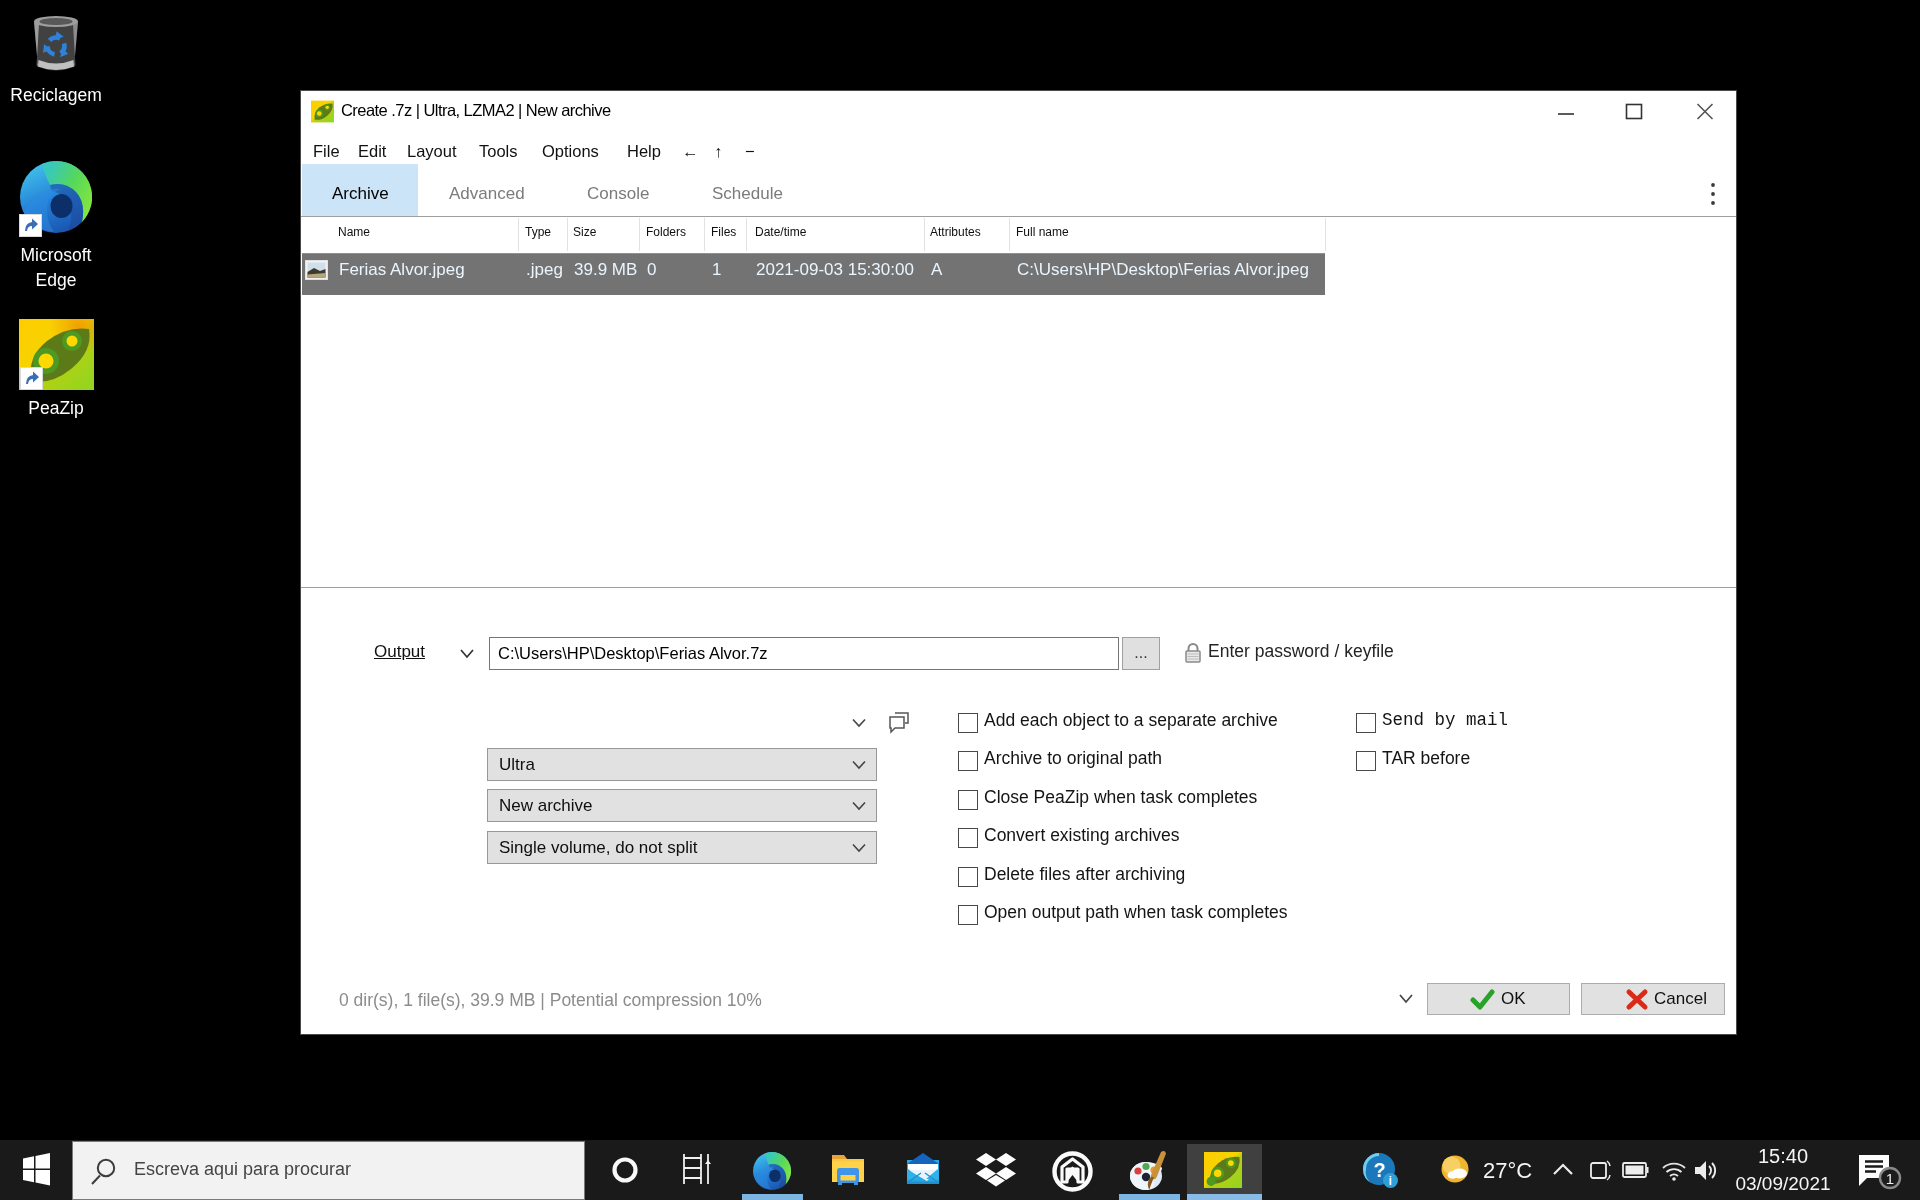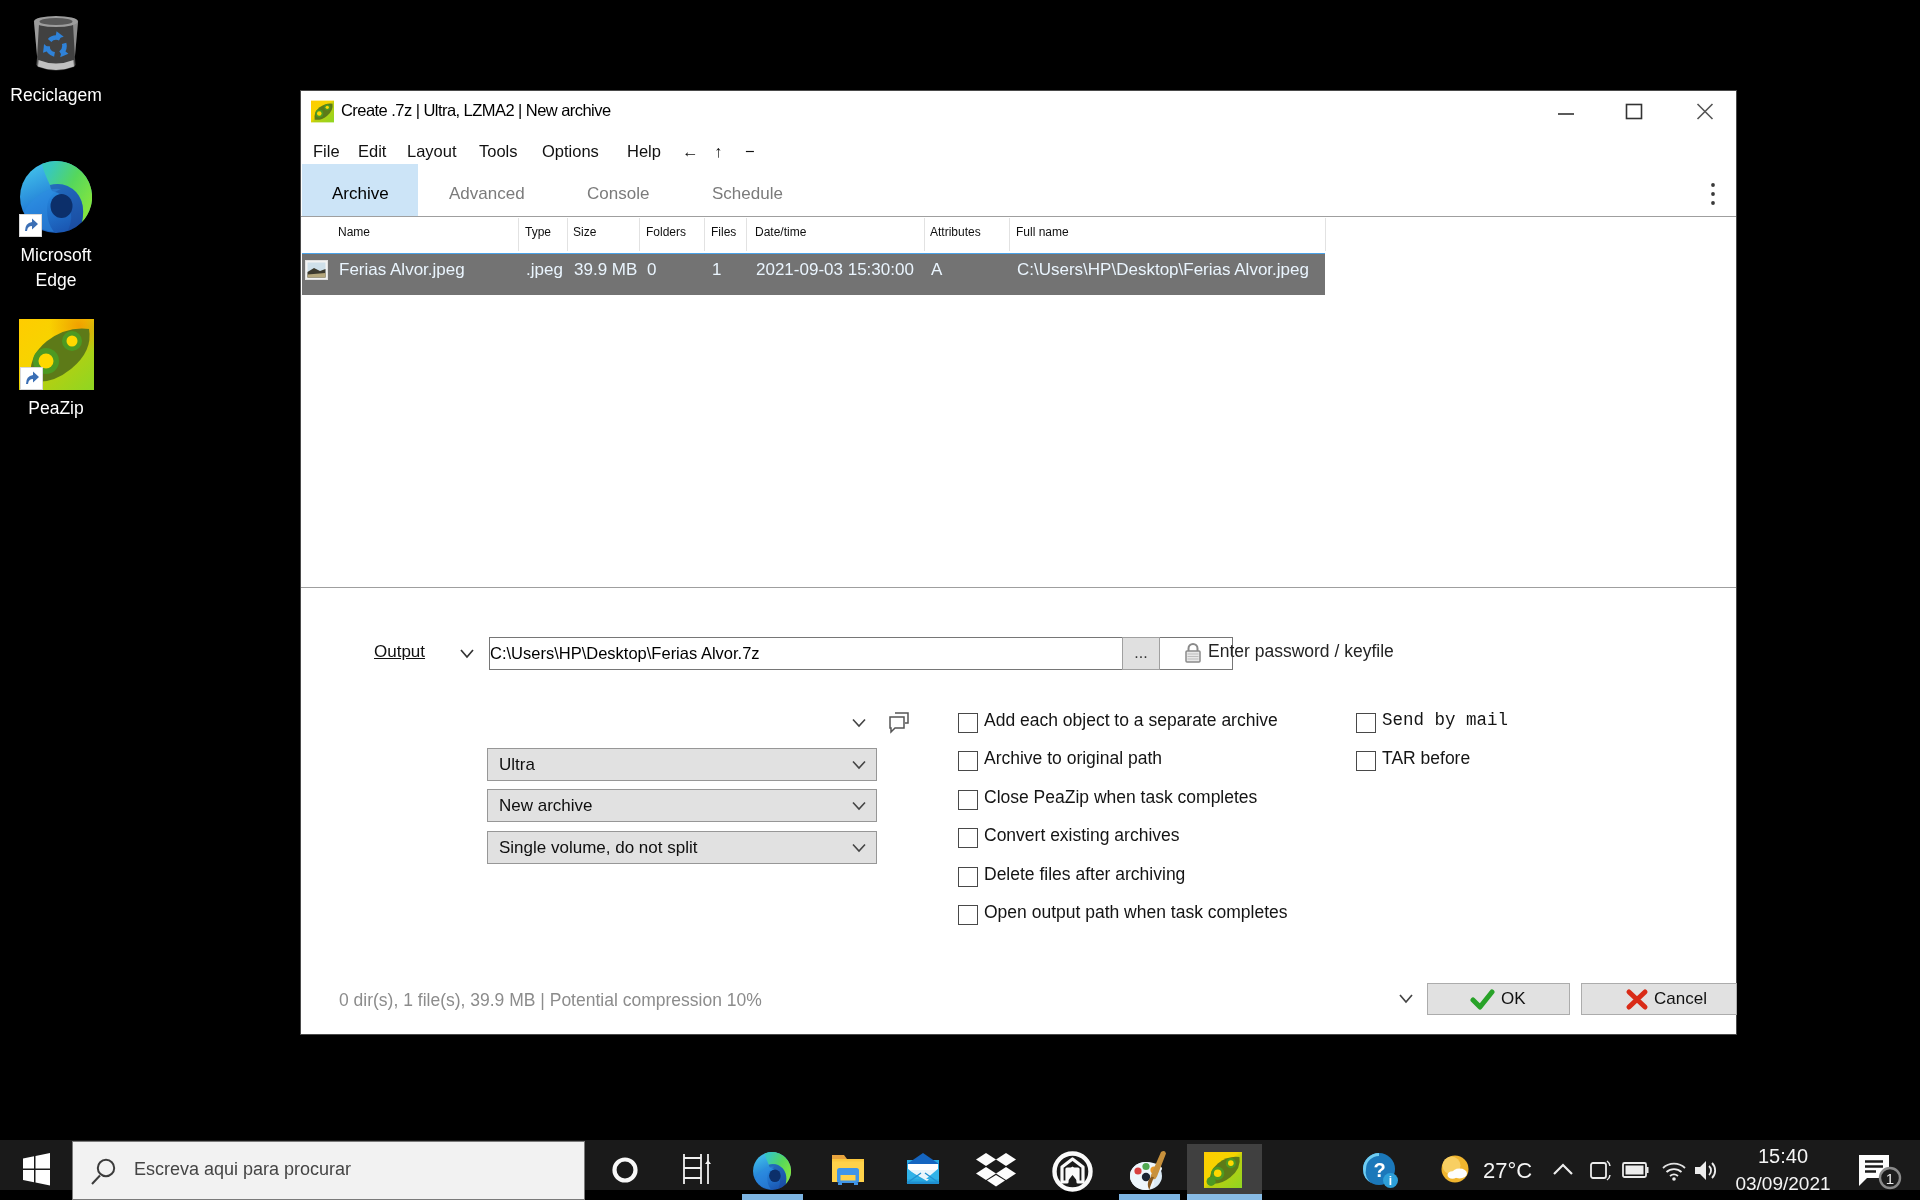--- a/index.html
+++ b/index.html
@@ -181,21 +181,21 @@
     <div class="rowtxt" style="left:629px;">A</div>
     <div class="rowtxt" style="left:715px;">C:\Users\HP\Desktop\Ferias Alvor.jpeg</div>
   </div>
 
   <div class="abs" style="left:0; top:496px; width:100%; height:1px; background:#9f9f9f;"></div>
 
   <div class="abs" style="left:73px; top:551px; font-size:17px; color:#111;text-decoration:underline;">Output</div>
   <svg class="chev" style="left:158px; top:557px;" width="16" height="12" viewBox="0 0 16 12">
       <path d="M2 2 L8 9 L14 2" fill="none" stroke="#333" stroke-width="1.7"></path>
     </svg>
-  <div class="abs" style="left:188px; top:546px; width:744px; height:33px; background:#fff; border:1px solid #767676; font-size:16.5px; color:#000; line-height:31px; padding-left:0;">C:\Users\HP\Desktop\Ferias Alvor.7z</div>
+  <div class="abs" style="left:188px; top:546px; width:630px; height:33px; background:#fff; border:1px solid #767676; font-size:16.5px; color:#000; line-height:31px; padding-left:8px;">C:\Users\HP\Desktop\Ferias Alvor.7z</div>
   <div class="abs" style="left:821px; top:546px; width:38px; height:33px; background:#e0e0e0; border:1px solid #a0a0a0; font-size:16px; color:#333; text-align:center; line-height:29px;">...</div>
   <svg class="abs" style="left:882px; top:551px;" width="20" height="22" viewBox="0 0 20 22">
     <path d="M5.5 9 V6.5 a4.5 4.5 0 0 1 9 0 V9" fill="none" stroke="#8a8a8a" stroke-width="2"></path>
     <rect x="3" y="9" width="14" height="11" rx="1" fill="#e8e8e8" stroke="#8a8a8a" stroke-width="1.5"></rect>
     <path d="M4.5 12 h11 M4.5 14.5 h11 M4.5 17 h11" stroke="#bdbdbd" stroke-width="1"></path>
   </svg>
   <div class="abs" style="left:907px; top:550px; font-size:17.5px; color:#242424;">Enter password / keyfile</div>
 
   <div class="dd" style="top:657px;">Ultra</div>
   <div class="dd" style="top:698px;">New archive</div>
@@ -239,29 +239,29 @@
   <div class="abs" style="left:38px; top:899px; font-size:17.5px; color:#8c8c8c;">0 dir(s), 1 file(s), 39.9 MB | Potential compression 10%</div>
   <svg class="chev" style="left:1097px; top:902px;" width="16" height="12" viewBox="0 0 16 12">
       <path d="M2 2 L8 9 L14 2" fill="none" stroke="#444" stroke-width="1.7"></path>
     </svg>
   <div class="abs" style="left:1126px; top:892px; width:143px; height:32px; background:#e1e1e1; border:1px solid #acacac;">
     <svg class="abs" style="left:42px; top:4px;" width="25" height="23" viewBox="0 0 25 23">
         <path d="M3 12 L10 19 L22 4" fill="none" stroke="#28a228" stroke-width="5" stroke-linecap="round" stroke-linejoin="round"></path>
       </svg>
     <div class="abs" style="left:73px; top:5px; font-size:17px; color:#111;">OK</div>
   </div>
-  <div class="abs" style="left:1280px; top:892px; width:156px; height:32px; background:#e1e1e1; border:1px solid #acacac;">
+  <div class="abs" style="left:1280px; top:892px; width:144px; height:32px; background:#e1e1e1; border:1px solid #acacac;">
     <svg class="abs" style="left:43px; top:4px;" width="24" height="23" viewBox="0 0 24 23">
         <path d="M4 4 L20 19 M20 4 L4 19" fill="none" stroke="#d92b17" stroke-width="5" stroke-linecap="round"></path>
       </svg>
     <div class="abs" style="left:72px; top:5px; font-size:17px; color:#111;">Cancel</div>
   </div>
 </div>
 
-<div class="abs" id="taskbar" style="left:0; top:1140px; width:1920px; height:50px; background:#1a1a1a;">
+<div class="abs" id="taskbar" style="left:0; top:1140px; width:1920px; height:60px; background:#1a1a1a;">
 
   <svg class="abs" style="left:23px; top:13px;" width="27" height="33" viewBox="0 0 27 33">
     <path d="M0 5.5 L11 3.2 V15.4 H0 Z" fill="#fff"></path>
     <path d="M12.5 3 L27 0 V15.4 H12.5 Z" fill="#fff"></path>
     <path d="M0 17 H11 V29.2 L0 27 Z" fill="#fff"></path>
     <path d="M12.5 17 H27 V32.5 L12.5 29.5 Z" fill="#fff"></path>
   </svg>
 
   <div class="abs" style="left:72px; top:1px; width:513px; height:59px; background:#f2f2f2; border:1px solid #7a7a7a;">
     <svg class="abs" style="left:17px; top:15px;" width="28" height="30" viewBox="0 0 28 30">

